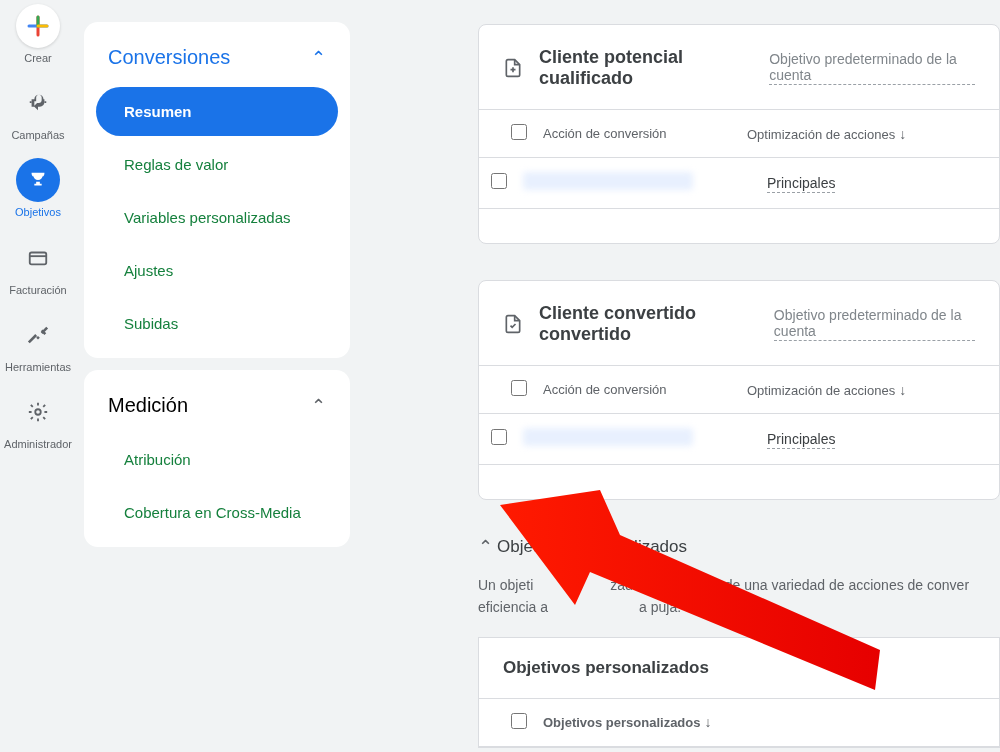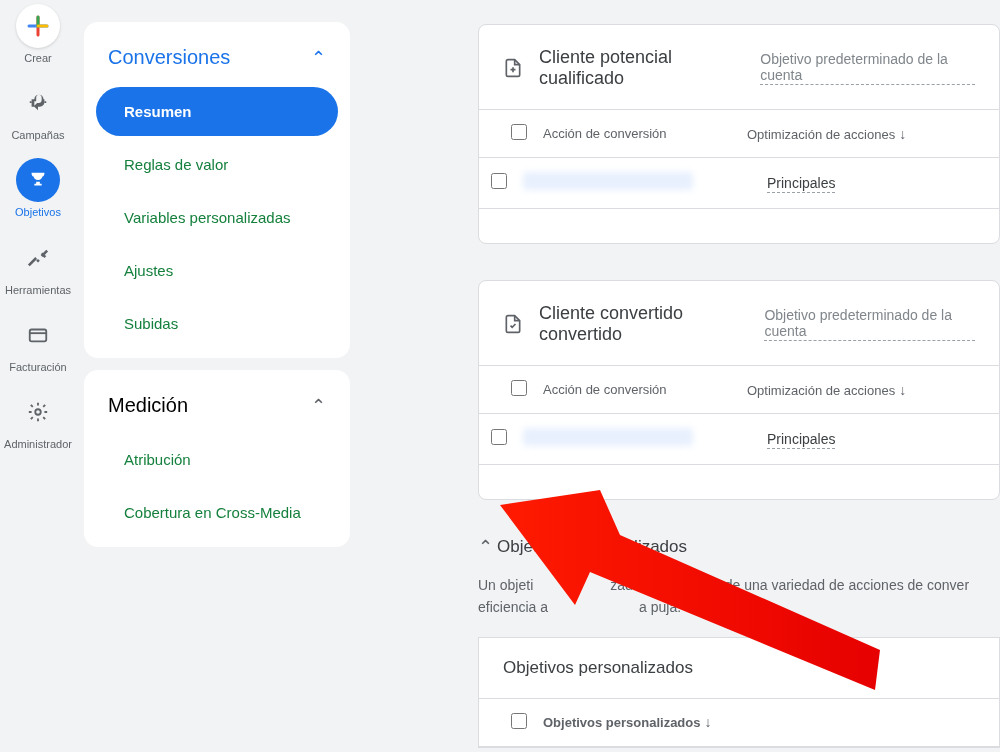--- a/index.html
+++ b/index.html
@@ -20,21 +20,21 @@
     .panel-header { display: flex; align-items: center; justify-content: space-between; padding: 18px 18px 14px 18px; cursor: pointer; }
     .panel-header.blue { color: #1a73e8; }
     .panel-title { font-size: 20px; font-weight: 500; }
     .menu-item { padding: 16px 20px 16px 28px; font-size: 15px; color: #15803d; border-radius: 28px; cursor: pointer; margin: 4px 6px; }
     .menu-item.active { background: #1a73e8; color: #fff; font-weight: 700; }
 
     
     .main { position: absolute; left: 478px; top: 24px; right: 0; }
     .card { background: #fff; border: 1px solid #dadce0; border-radius: 8px; margin-bottom: 36px; }
     .card-head { display: flex; align-items: center; padding: 22px 24px 20px 24px; gap: 16px; }
-    .card-title { font-size: 18px; font-weight: 400; color: #3c4043; }
+    .card-title { font-size: 18px; font-weight: 700; color: #3c4043; }
     .card-subtitle { font-size: 14px; color: #80868b; border-bottom: 1px dashed #9aa0a6; margin-left: auto; padding-bottom: 1px; }
     .thead { display: flex; align-items: center; border-top: 1px solid #dadce0; border-bottom: 1px solid #dadce0; padding: 14px 32px; gap: 14px; font-size: 13px; color: #5f6368; }
     .trow { display: flex; align-items: center; border-bottom: 1px solid #dadce0; padding: 14px 12px; gap: 14px; }
     .trow:last-child { border-bottom: none; }
     .col-check { width: 18px; flex-shrink: 0; }
     .col-action { flex: 1; }
     .col-opt { width: 220px; margin-left: 8px; }
     .blur { display: inline-block; width: 170px; height: 18px; background: #e8f0fe; filter: blur(3px); border-radius: 3px; }
     .dashed { border-bottom: 1px dashed #9aa0a6; font-size: 14px; color: #3c4043; padding-bottom: 1px; }
     .sort-arrow { font-size: 14px; margin-left: 4px; }
@@ -82,35 +82,35 @@
     <div class="rail-icon blue">
       <svg width="22" height="22" viewBox="0 0 24 24" fill="#fff">
           <path d="M7 4h10v3c0 2.8-2.2 5-5 5s-5-2.2-5-5V4zm3 10h4v2h2v2H8v-2h2v-2zM5 4h2v3c0 .5 0 1 .1 1.4C5.9 8 5 6.6 5 5V4zm12 0h2v1c0 1.6-.9 3-2.1 3.4.1-.4.1-.9.1-1.4V4z"></path>
         </svg>
     </div>
     <span class="rail-label blue">Objetivos</span>
   </div>
 
   <div class="rail-item">
     <div class="rail-icon">
-      <svg width="22" height="22" viewBox="0 0 24 24" fill="#5f6368">
-          <path d="M21 3l-6 6 2 2 6-6-2-2zM3 21l8-8-2-2-8 8 2 2zm11-6l-2-2-2 2 2 2 2-2zm3-9l-2 2 4 4 2-2-4-4z"></path>
-        </svg>
-    </div>
-    <span class="rail-label">Herramientas</span>
-  </div>
-
-  <div class="rail-item">
-    <div class="rail-icon">
       <svg width="22" height="22" viewBox="0 0 24 24" fill="none" stroke="#5f6368" stroke-width="2">
           <rect x="3" y="6" width="18" height="13" rx="2"></rect>
           <line x1="3" y1="10" x2="21" y2="10"></line>
         </svg>
     </div>
     <span class="rail-label">Facturación</span>
+  </div>
+
+  <div class="rail-item">
+    <div class="rail-icon">
+      <svg width="22" height="22" viewBox="0 0 24 24" fill="#5f6368">
+          <path d="M21 3l-6 6 2 2 6-6-2-2zM3 21l8-8-2-2-8 8 2 2zm11-6l-2-2-2 2 2 2 2-2zm3-9l-2 2 4 4 2-2-4-4z"></path>
+        </svg>
+    </div>
+    <span class="rail-label">Herramientas</span>
   </div>
 
   <div class="rail-item">
     <div class="rail-icon">
       <svg width="22" height="22" viewBox="0 0 24 24" fill="none" stroke="#5f6368" stroke-width="2">
           <circle cx="12" cy="12" r="3"></circle>
           <path d="M12 2v3m0 14v3M4.2 4.2l2.1 2.1m11.4 11.4l2.1 2.1M2 12h3m14 0h3M4.2 19.8l2.1-2.1m11.4-11.4l2.1-2.1"></path>
         </svg>
     </div>
     <span class="rail-label">Administrador</span>

